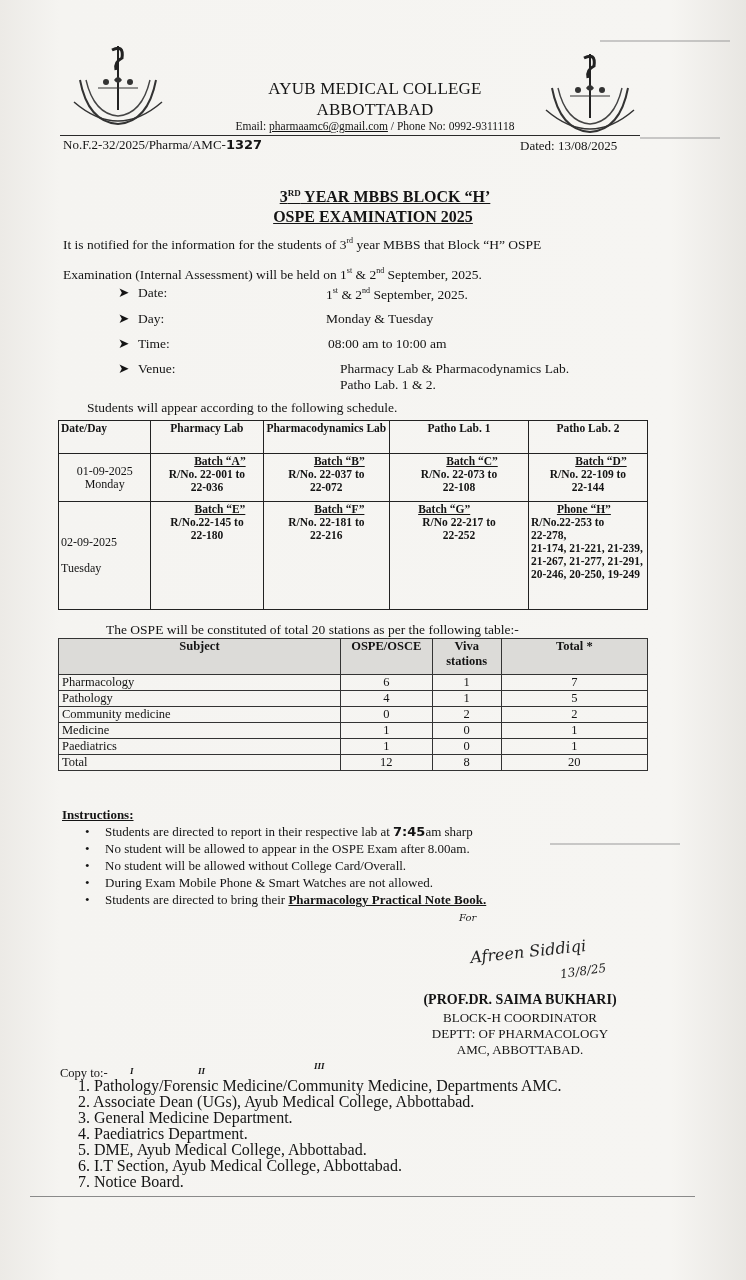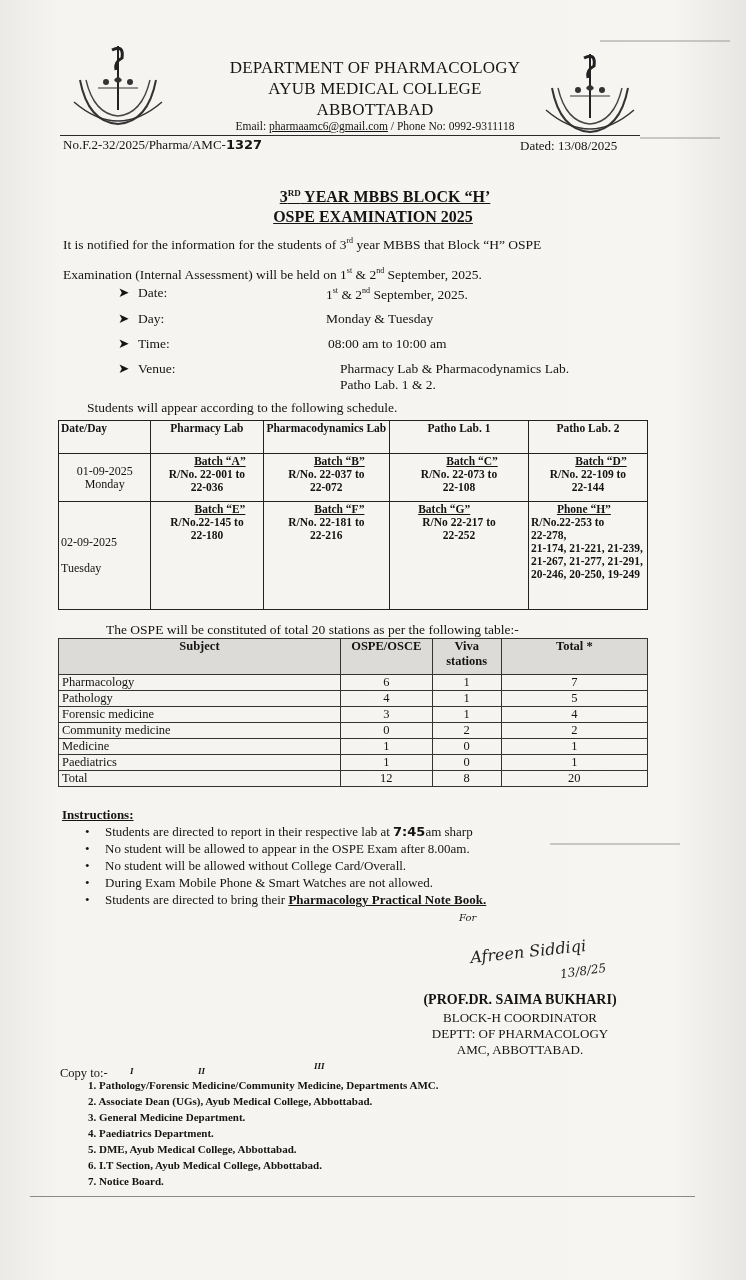--- a/index.html
+++ b/index.html
@@ -31,21 +31,21 @@
   .stations td{border:1.1px solid #333;font-size:12.5px;line-height:15px;padding:0 3px;text-align:center;}
   .stations td.subj{text-align:left;}
   .stations .headrow td{font-weight:bold;background:#dcdbd8;vertical-align:top;}
   .instr{position:absolute;left:62px;top:807px;font-size:13px;font-weight:bold;text-decoration:underline;}
   .bul{position:absolute;left:85px;font-size:13px;line-height:17px;}
   .bul .dot{display:inline-block;width:20px;}
   .hand{font-family:"DejaVu Sans",sans-serif;font-weight:bold;font-size:13px;}
   .sig{position:absolute;font-family:"DejaVu Serif",serif;font-style:italic;color:#222;}
   .sigblock{position:absolute;left:395px;width:250px;text-align:center;font-size:13px;line-height:16px;}
   .copy{position:absolute;left:60px;font-size:12.5px;line-height:15px;}
-  .copyitem{position:absolute;left:88px;font-size:11px;line-height:15px;font-weight:bold;}
+  .copyitem{position:absolute;left:78px;font-size:16px;line-height:15px;font-weight:normal;}
   .roman{position:absolute;font-size:9px;font-style:italic;font-weight:bold;}
   .smudge{position:absolute;background:#9a9a9a;opacity:0.5;}
 </style>
 </head>
 <body>
 
 <div class="page">
 
   <svg class="logo" style="left:68px;top:40px;" viewBox="0 0 100 90">
     <path d="M12 40 Q20 82 50 84 Q80 82 88 40" fill="none" stroke="#333" stroke-width="2"></path>
@@ -63,21 +63,20 @@
     <path d="M18 40 Q26 74 50 76 Q74 74 82 40" fill="none" stroke="#444" stroke-width="1.4"></path>
     <path d="M6 62 Q50 100 94 62" fill="none" stroke="#333" stroke-width="1.5"></path>
     <path d="M50 6 L50 70" stroke="#222" stroke-width="2"></path>
     <path d="M44 10 Q56 4 54 18 Q46 22 48 30" fill="none" stroke="#222" stroke-width="3"></path>
     <path d="M30 48 L70 48" stroke="#333" stroke-width="1.2"></path>
     <circle cx="38" cy="42" r="3" fill="#333"></circle>
       <circle cx="62" cy="42" r="3" fill="#333"></circle>
     <path d="M46 40 Q50 34 54 40 Q50 46 46 40" fill="#333"></path>
   </svg>
 
-  <div class="hdr" style="top:58px;">DEPARTMENT OF PHARMACOLOGY</div>
   <div class="hdr" style="top:79px;">AYUB MEDICAL COLLEGE</div>
   <div class="hdr" style="top:100px;">ABBOTTABAD</div>
   <div class="email">
     <span>Email: </span><u>pharmaamc6@gmail.com</u><span> / Phone No: 0992-9311118</span>
   </div>
   <div class="hline" style="left:60px;top:135px;width:580px;"></div>
   <div class="refno">
     <span>No.F.2-32/2025/Pharma/AMC-</span><b>1327</b>
   </div>
   <div class="dated">Dated: 13/08/2025</div>
@@ -146,26 +145,20 @@
           <td class="subj">Pharmacology</td>
           <td>6</td>
           <td>1</td>
           <td>7</td>
         </tr>
     <tr>
           <td class="subj">Pathology</td>
           <td>4</td>
           <td>1</td>
           <td>5</td>
-        </tr>
-    <tr>
-          <td class="subj">Forensic medicine</td>
-          <td>3</td>
-          <td>1</td>
-          <td>4</td>
         </tr>
     <tr>
           <td class="subj">Community medicine</td>
           <td>0</td>
           <td>2</td>
           <td>2</td>
         </tr>
     <tr>
           <td class="subj">Medicine</td>
           <td>1</td>

